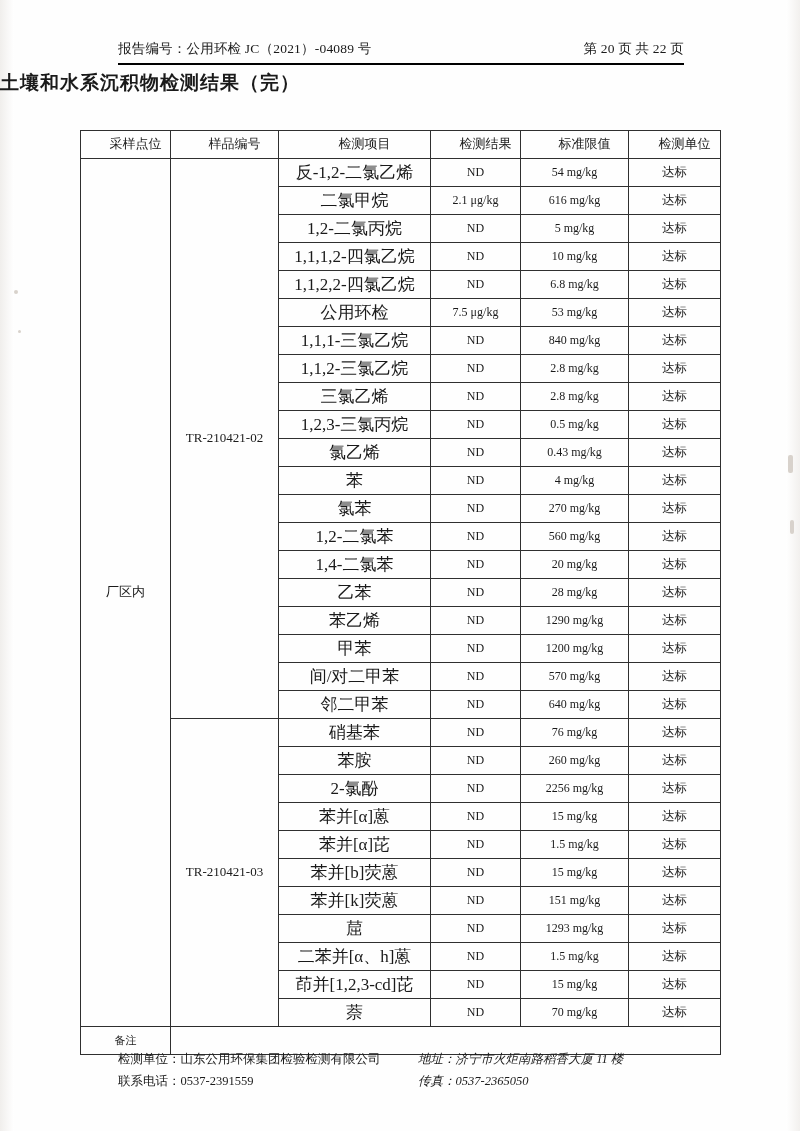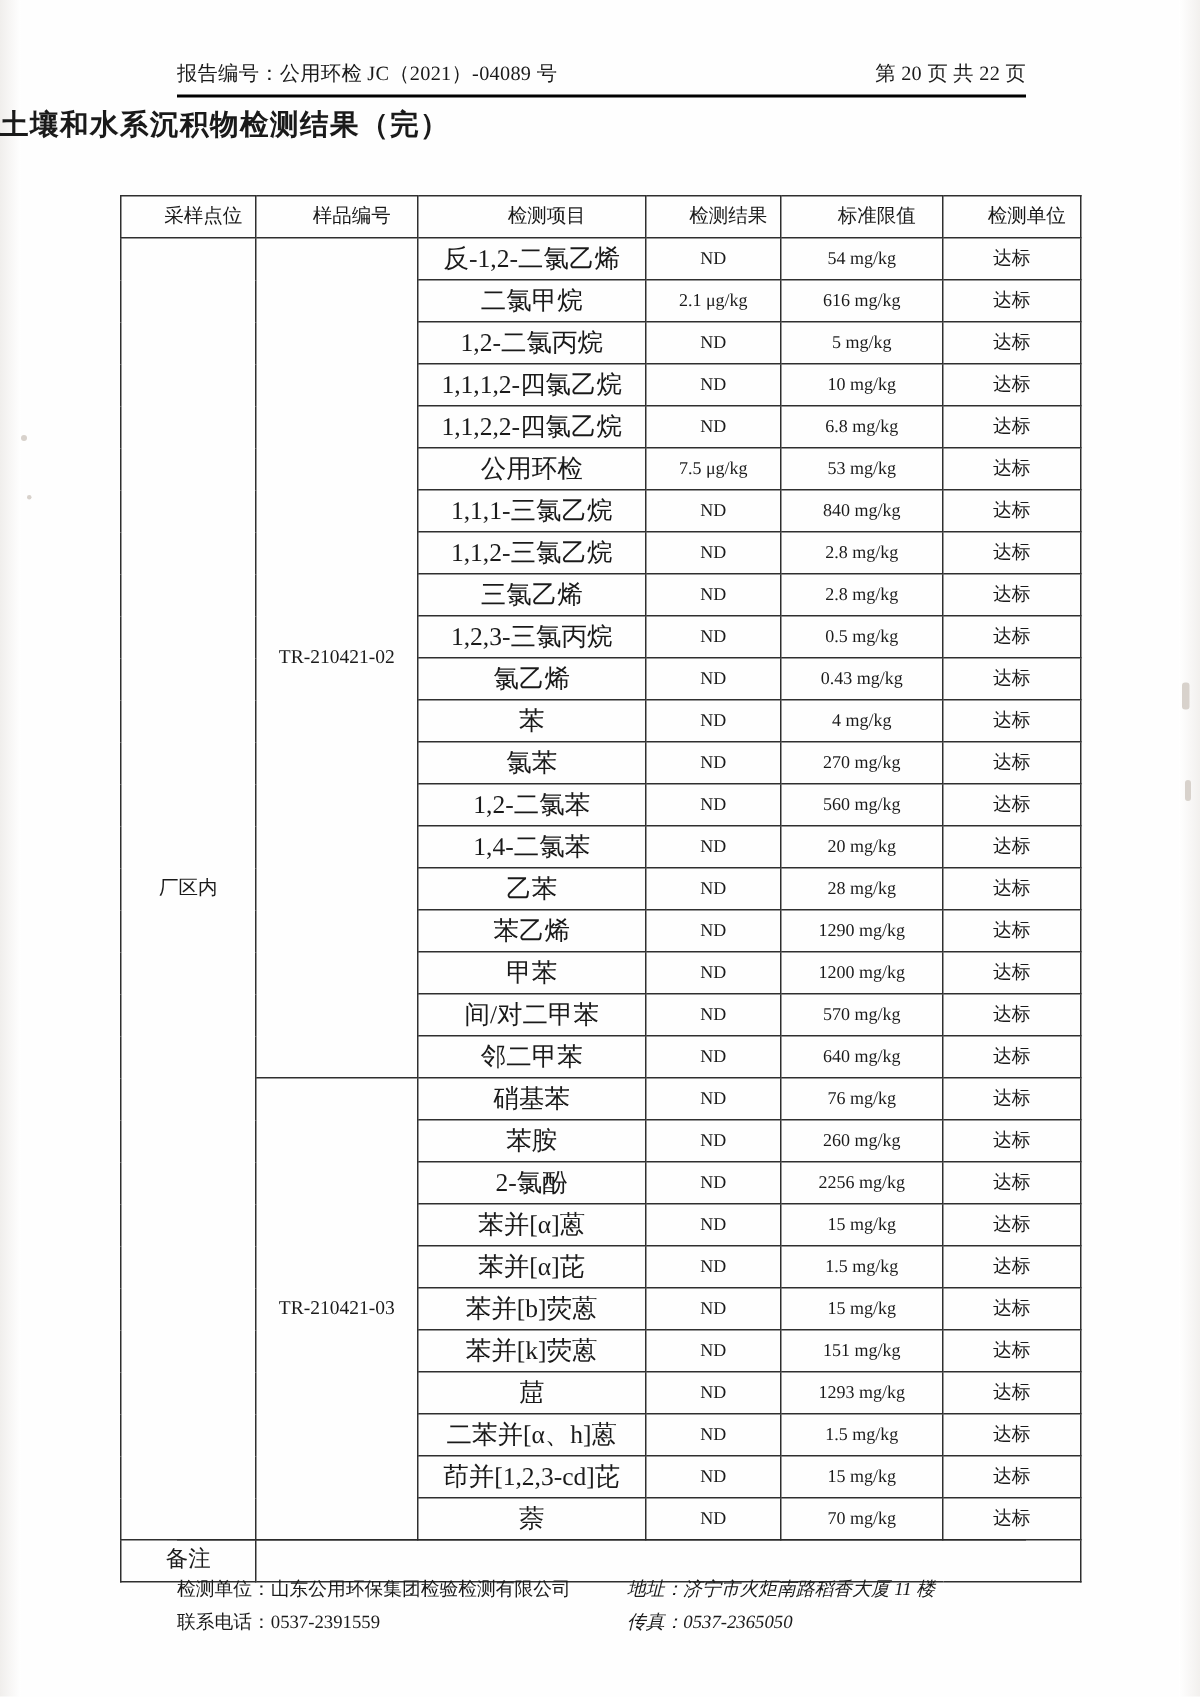--- a/index.html
+++ b/index.html
@@ -95,21 +95,21 @@
   col.c5 { width: 108px; }
   col.c6 { width: 92px; }
 
   td.sample-id, td.site {
     font-family: "Liberation Serif", serif;
     font-size: 13px;
   }
   td.item { font-size: 17px; margin-top: 28px; }
   td.result, td.limit { font-size: 12px; }
   td.verdict { font-size: 12.5px; }
-  td.remark-label { font-size: 15px; height: 36px; margin-left: 40px; }
+  td.remark-label { font-size: 11px; height: 36px; margin-left: 40px; }
   td.remark-body { }
 
   .footer {
     position: absolute;
     left: 118px;
     top: 1026px;
     width: 566px;
     border-top: 1px solid #2b2b2b;
     padding-top: 22px;
     font-size: 12.5px;

